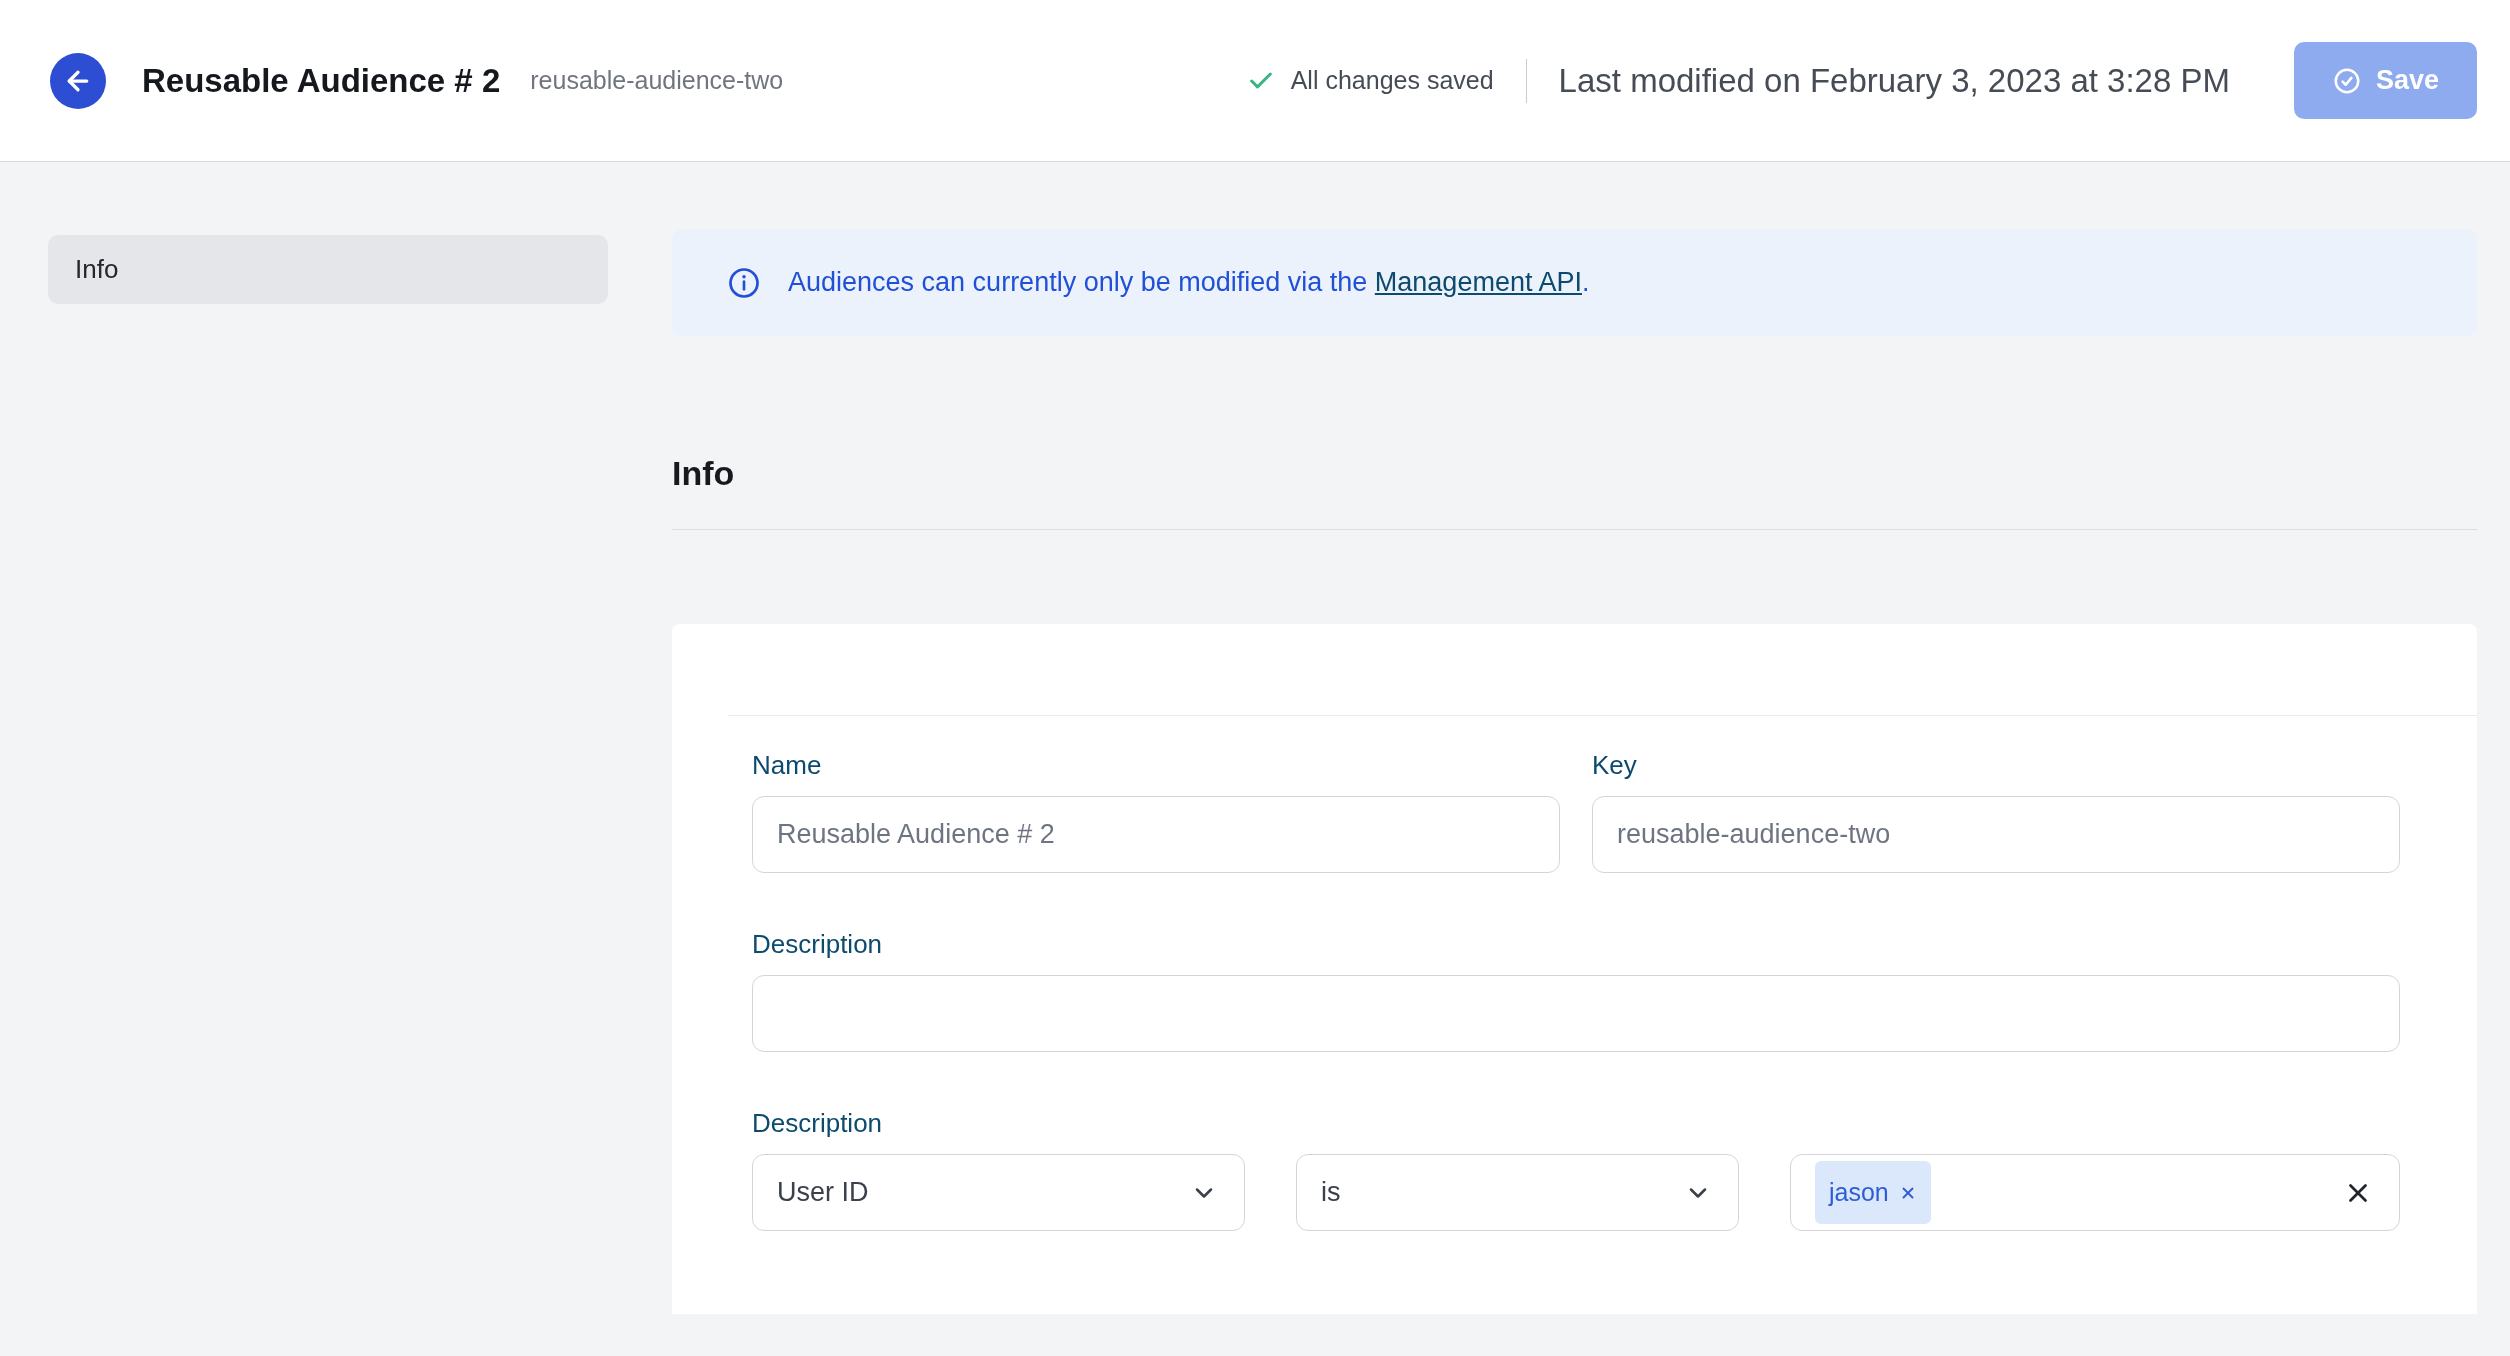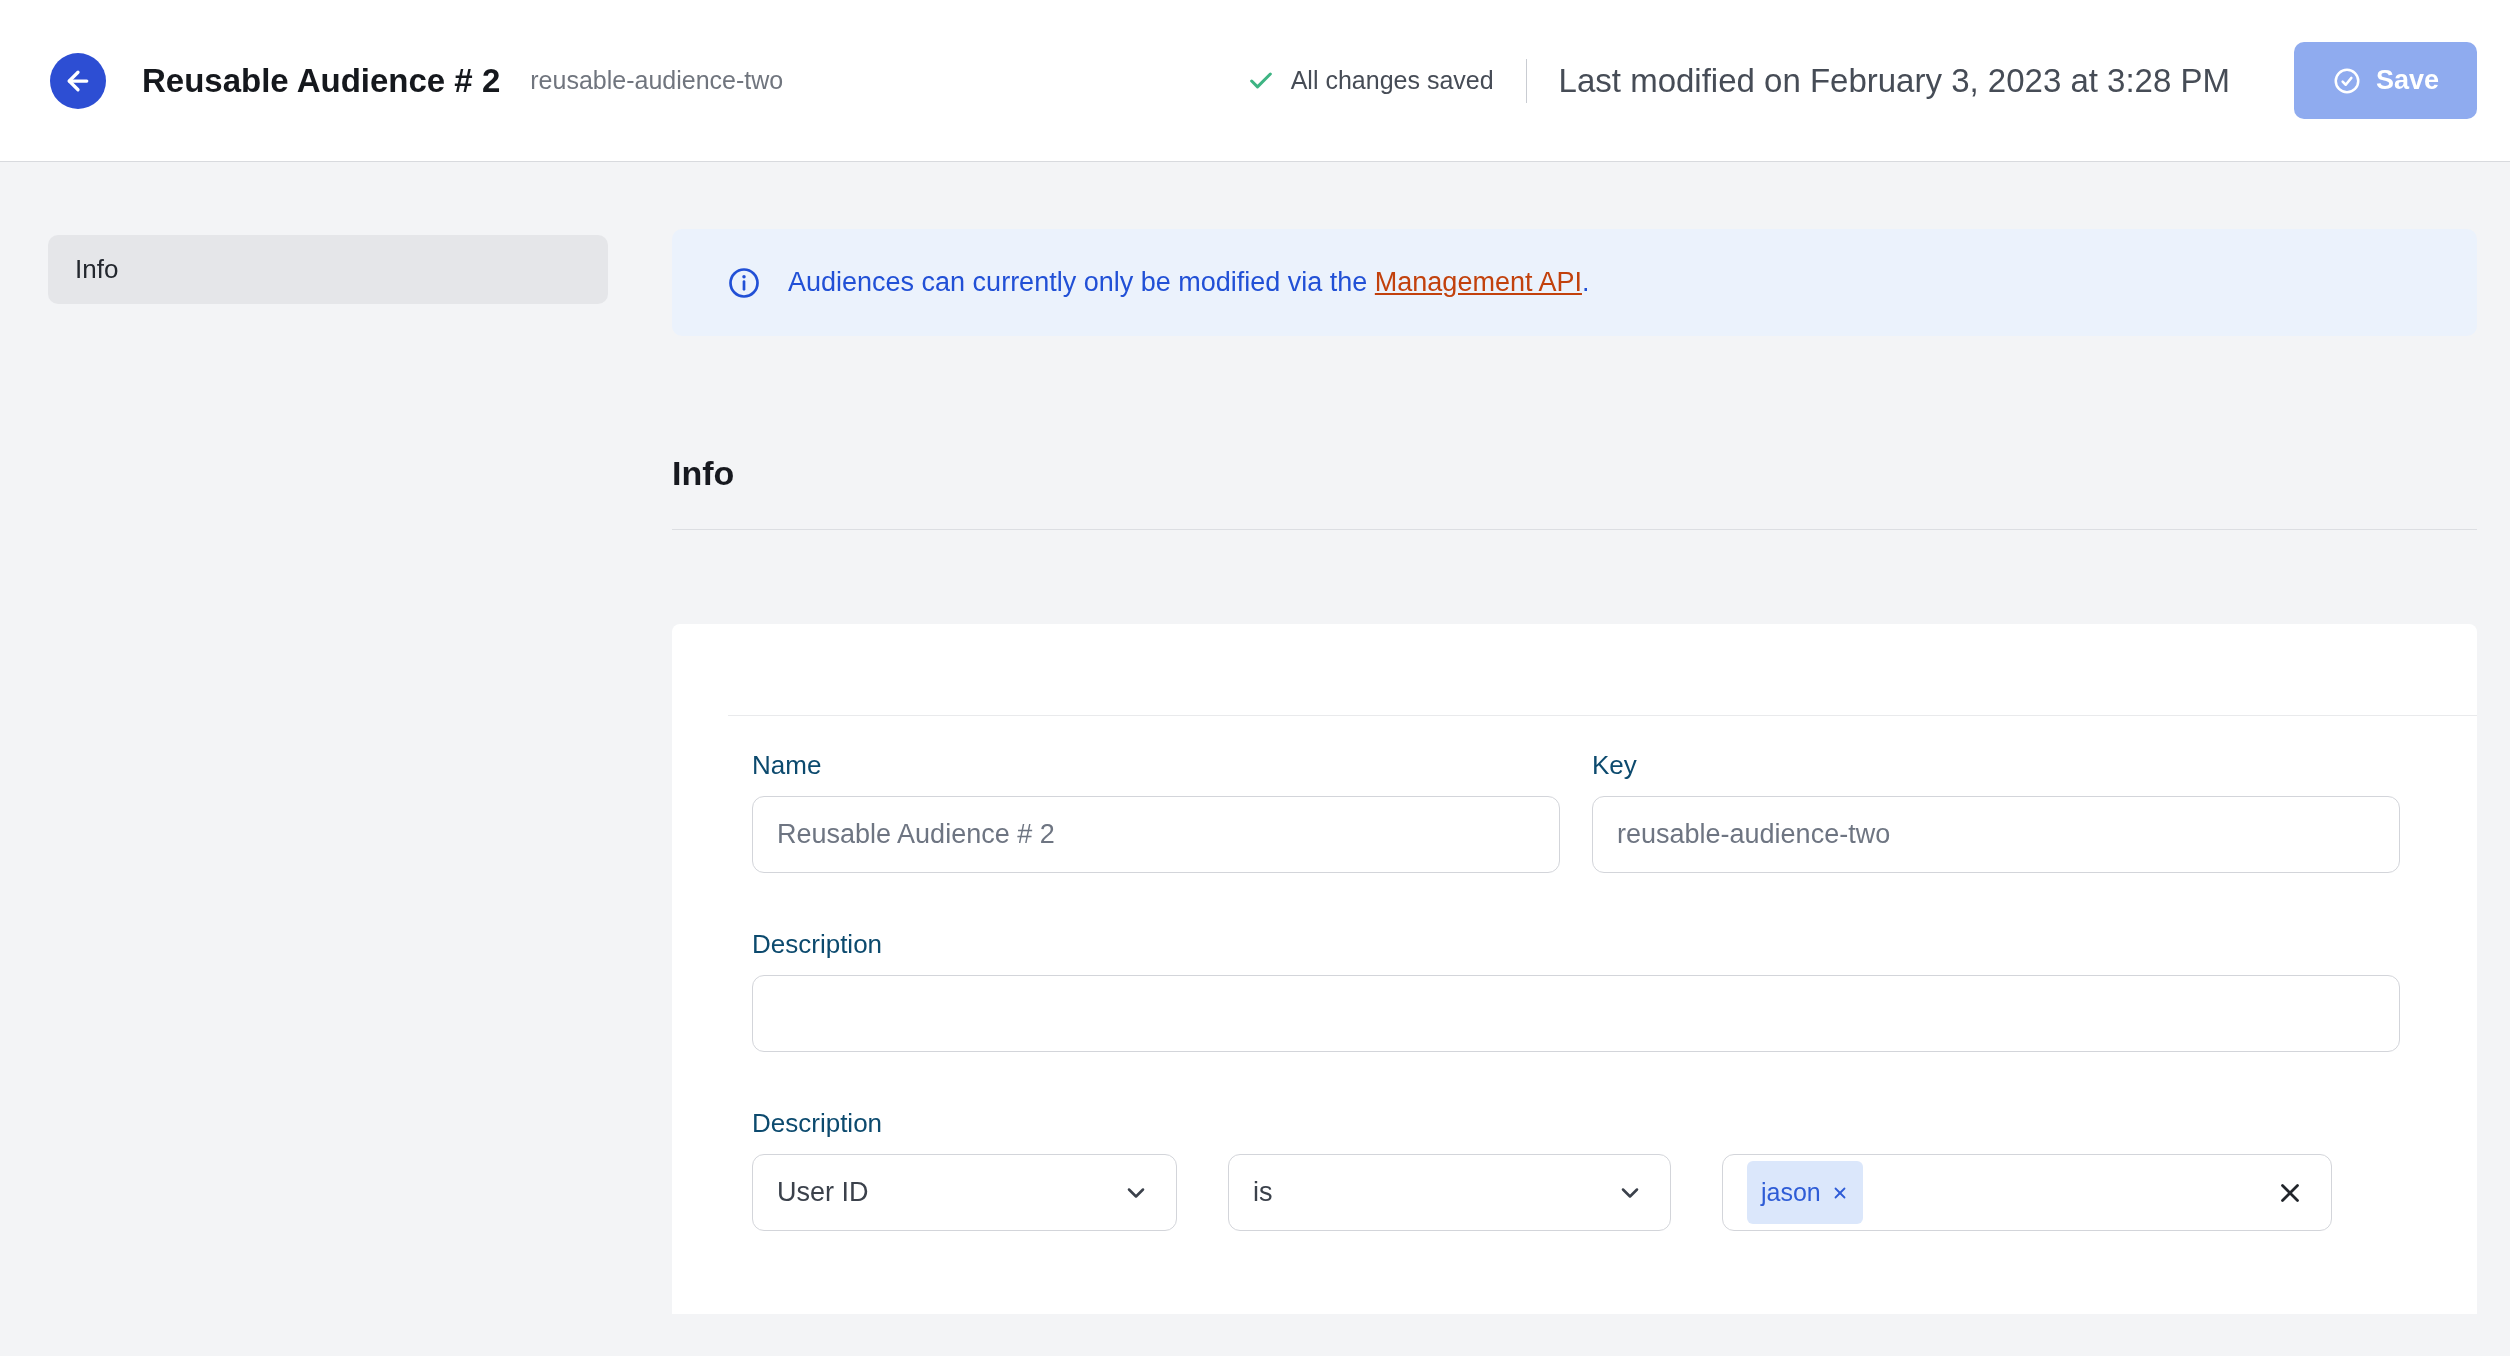--- a/index.html
+++ b/index.html
@@ -42,21 +42,21 @@
     font-size:26px; color:#23272e; cursor:pointer;
   }
   .main { flex:1; margin-right:33px; min-width:0; }
 
   
   .banner {
     margin-top:67px; height:107px; background:#ebf2fc; border-radius:10px;
     display:flex; align-items:center; padding-left:54px; gap:26px;
   }
   .banner-text { font-size:27px; color:#2150d6; }
-  .banner-text a { color:#c2410c; text-decoration:underline; cursor:pointer; }
+  .banner-text a { color:#0c4a6e; text-decoration:underline; cursor:pointer; }
 
   
   .section-title { margin-top:118px; font-size:34px; font-weight:700; color:#17191f; }
   .section-divider { margin-top:36px; border:none; border-top:1px solid #dcdee2; height:0; }
 
   
   .card { margin-top:94px; height:690px; background:#ffffff; border-radius:8px 8px 0 0; }
   .card-head { height:92px; margin-left:56px; border-bottom:1px solid #e9eaec; }
   .form { padding:0 77px 0 80px; }
   .row { display:flex; gap:32px; }
@@ -67,21 +67,21 @@
     width:100%; height:77px; border:1px solid #d3d5da; border-radius:12px;
     padding:0 24px; font-size:27px; color:#6e7582; font-family:inherit;
     background:#ffffff; outline:none;
   }
   .def-row { display:flex; gap:51px; }
   .select {
     height:77px; border:1px solid #d3d5da; border-radius:12px; background:#ffffff;
     display:flex; align-items:center; justify-content:space-between;
     padding:0 26px 0 24px; font-size:27px; color:#3b414b; cursor:pointer;
   }
-  .sel-trait { width:425px; }
+  .sel-trait { width:493px; }
   .sel-op { width:443px; }
   .tag-input {
     width:610px; height:77px; border:1px solid #d3d5da; border-radius:12px;
     background:#ffffff; display:flex; align-items:center; padding:0 26px 0 24px;
     cursor:text;
   }
   .chip {
     height:63px; background:#dbe7fb; border-radius:6px; display:flex;
     align-items:center; gap:10px; padding:0 14px; font-size:25px; color:#2e5cd6;
   }

